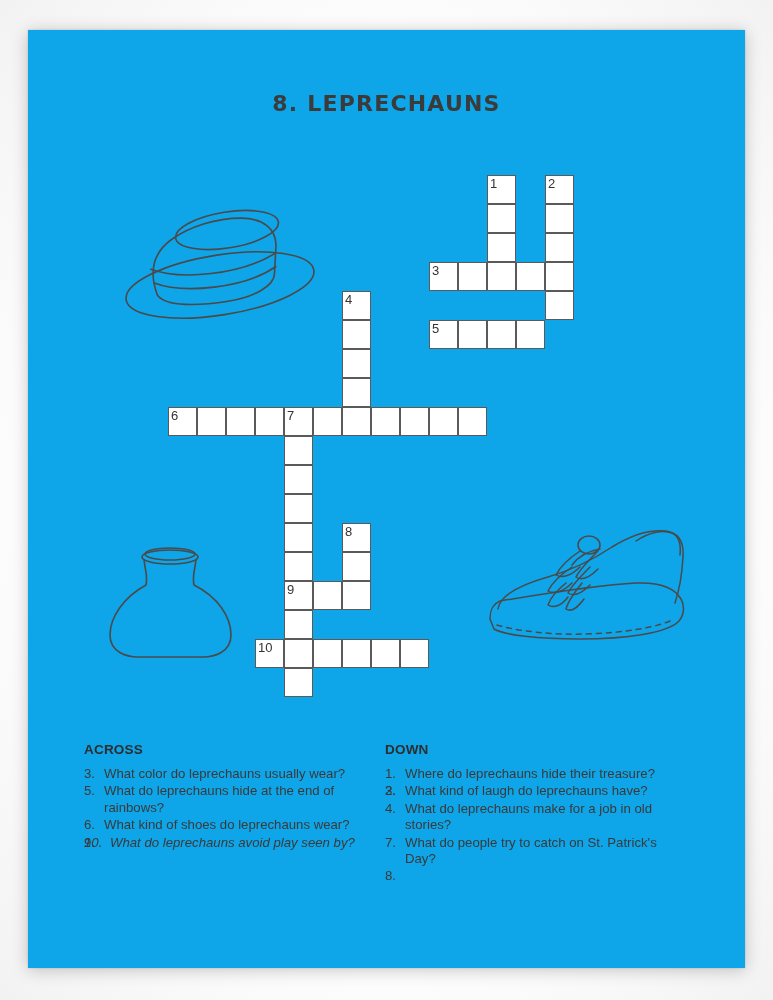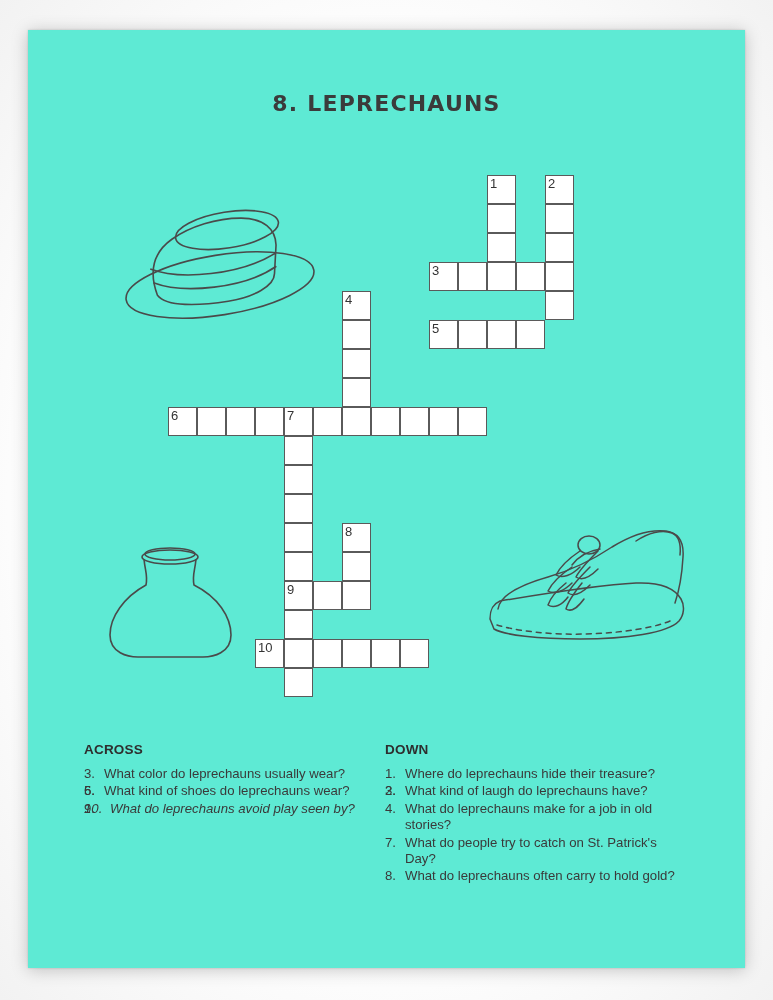--- a/index.html
+++ b/index.html
@@ -20,21 +20,21 @@
     width: 773px; height: 1000px;
     background:
       radial-gradient(ellipse at 50% 50%, #ffffff 0%, #ffffff 60%, #f2f2f2 100%);
   }
   #sheet {
     position: absolute;
     left: 28px;
     top: 30px;
     width: 717px;
     height: 938px;
-    background: #5eead4;
+    background: #0ea5e9;
     box-shadow: 0 2px 16px rgba(0,0,0,0.22), 0 0 2px rgba(0,0,0,0.16);
   }
   #worksheet-title {
     position: absolute;
     left: 0;
     top: 61px;
     width: 717px;
     text-align: center;
     font-family: "DejaVu Sans", sans-serif;
     font-weight: bold;
@@ -241,34 +241,34 @@
       <div class="cell" style="left: 343px; top: 609px;"></div>
       <div class="cell" style="left: 372px; top: 609px;"></div>
     </div>
 
   <div id="clues">
 
     <div class="clue-col" id="across-col">
       <div class="clue-heading">ACROSS</div>
       <ul class="clue-list" id="across-list">
           <li class="clue-item"><span class="clue-no">3.</span><span>What color do leprechauns usually wear?</span></li>
-          <li class="clue-item"><span class="clue-no">5.</span></li>
+          <li class="clue-item"><span class="clue-no">5.</span><span>What do leprechauns hide at the end of rainbows?</span></li>
           <li class="clue-item"><span class="clue-no">6.</span><span>What kind of shoes do leprechauns wear?</span></li>
           <li class="clue-item"><span class="clue-no">9.</span></li>
           <li class="clue-item wide-no"><span class="clue-no">10.</span><span>What do leprechauns avoid play seen by?</span></li>
         </ul>
     </div>
 
     <div class="clue-col" id="down-col">
       <div class="clue-heading">DOWN</div>
       <ul class="clue-list" id="down-list">
           <li class="clue-item"><span class="clue-no">1.</span><span>Where do leprechauns hide their treasure?</span></li>
           <li class="clue-item"><span class="clue-no">2.</span></li>
           <li class="clue-item"><span class="clue-no">3.</span><span>What kind of laugh do leprechauns have?</span></li>
           <li class="clue-item"><span class="clue-no">4.</span><span>What do leprechauns make for a job in old stories?</span></li>
           <li class="clue-item"><span class="clue-no">7.</span><span>What do people try to catch on St. Patrick's Day?</span></li>
-          <li class="clue-item"><span class="clue-no">8.</span><span>What do leprechauns often carry to hold gold?</span></li>
+          <li class="clue-item"><span class="clue-no">8.</span></li>
         </ul>
     </div>
 
   </div>
 
 </div>
 
 </body></html>

